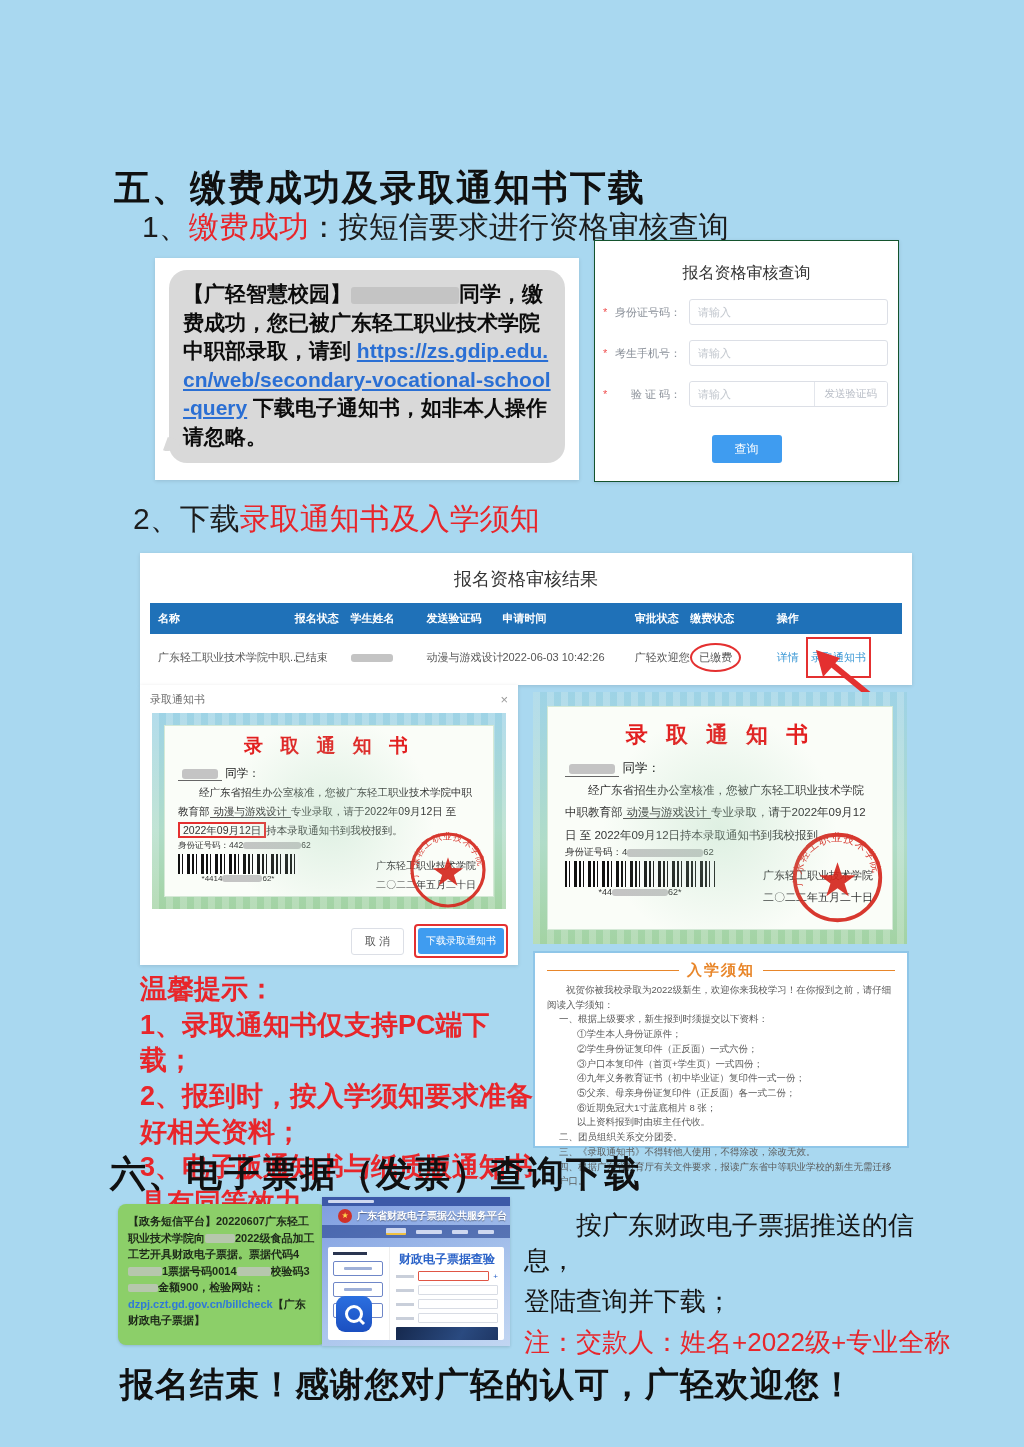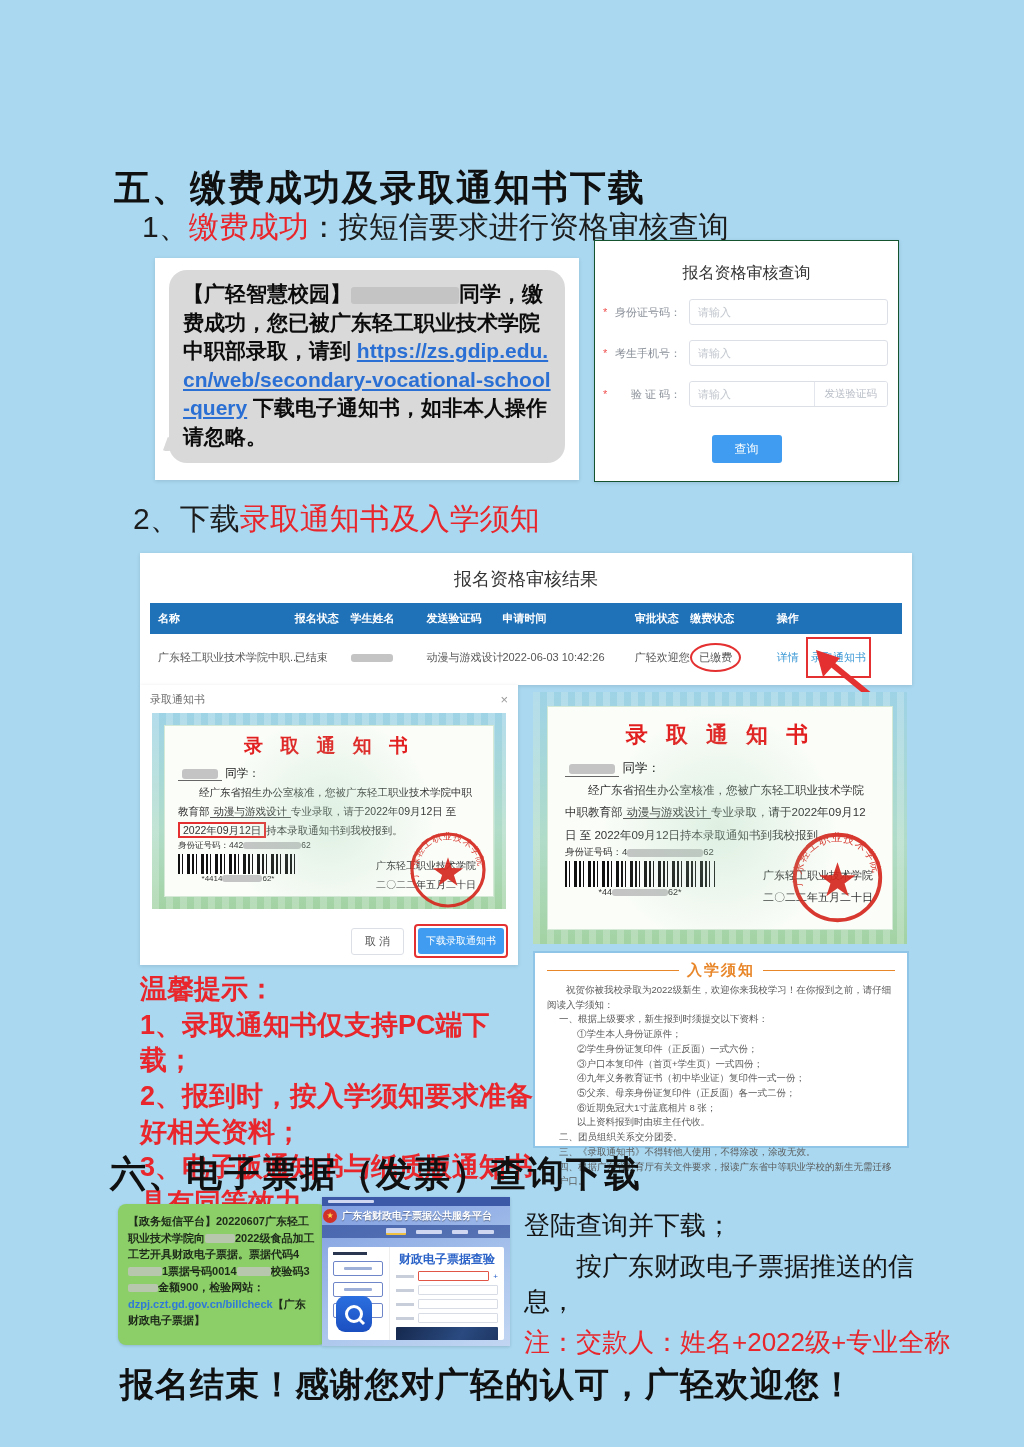--- a/index.html
+++ b/index.html
@@ -137,21 +137,21 @@
   #sms2{left:118px;top:1204px;width:208px;height:141px;background:#8ccf69;border-radius:8px;box-sizing:border-box;
         padding:9px 10px;font-size:11px;font-weight:600;color:#1e2a1a;line-height:1.5;box-shadow:0 1px 3px rgba(0,0,0,.15);}
   #sms2::after{content:'';position:absolute;right:-5px;top:8px;width:12px;height:12px;background:#8ccf69;border-radius:0 0 0 12px;transform:rotate(-25deg);}
   .sms2-link{color:#2f78d8;cursor:pointer;}
 
   
   #platform{left:322px;top:1197px;width:188px;height:149px;background:linear-gradient(160deg,#7d9be0 0%,#a9c4ec 60%,#c2d6f2 100%);
             box-shadow:0 1px 3px rgba(0,0,0,.15);overflow:hidden;}
   .pf-topstrip{height:9px;background:#3c59a8;display:flex;align-items:center;padding-left:6px;gap:3px;}
   .bar{background:#cfd8f0;border-radius:1px;height:3px;}
-  .pf-head{display:flex;align-items:center;gap:5px;padding:3px 1px 2px;}
+  .pf-head{display:flex;align-items:center;gap:5px;padding:3px 16px 2px;}
   .emblem{width:14px;height:14px;border-radius:50%;background:#d03028;display:flex;align-items:center;justify-content:center;flex:none;}
   .emblem::after{content:'★';color:#ffd84d;font-size:8px;line-height:1;}
   .pf-title{color:#fff;font-size:10px;font-weight:bold;text-shadow:0 1px 1px rgba(0,0,0,.4);white-space:nowrap;}
   .pf-nav{height:13px;background:rgba(25,55,135,.55);display:flex;align-items:center;gap:10px;padding-left:64px;}
   .pf-nav .bar{height:4px;}
   .nav-active{border-bottom:2px solid #f0c040;padding-bottom:1px;}
   .pf-body{position:absolute;left:6px;right:6px;top:50px;bottom:6px;background:#fff;border-radius:2px;display:flex;overflow:hidden;}
   .pf-side{width:62px;border-right:1px solid #eee;padding:5px 5px 0;box-sizing:border-box;position:relative;}
   .pf-side-head{width:34px;height:3px;background:#2a3550;margin-bottom:6px;}
   .pf-btn{width:48px;height:13px;border:1px solid #6f87c8;border-radius:2px;display:flex;align-items:center;justify-content:center;margin-bottom:6px;cursor:pointer;}
@@ -404,20 +404,20 @@
             <div class="lab"></div>
             <div class="inp"></div>
           </div>
         <div class="pf-captcha"></div>
 
       </div>
     </div>
   </div>
 
   <div id="invoice-note" class="abs">
+    <div class="inv-line inv-indent">按广东财政电子票据推送的信息，</div>
     <div class="inv-line">登陆查询并下载；</div>
-    <div class="inv-line inv-indent">按广东财政电子票据推送的信息，</div>
     <div class="inv-warn">注：交款人：姓名+2022级+专业全称</div>
   </div>
 
   <div id="footer-line" class="abs serif-h">报名结束！感谢您对广轻的认可，广轻欢迎您！</div>
 
 </div>
 
 </body></html>

